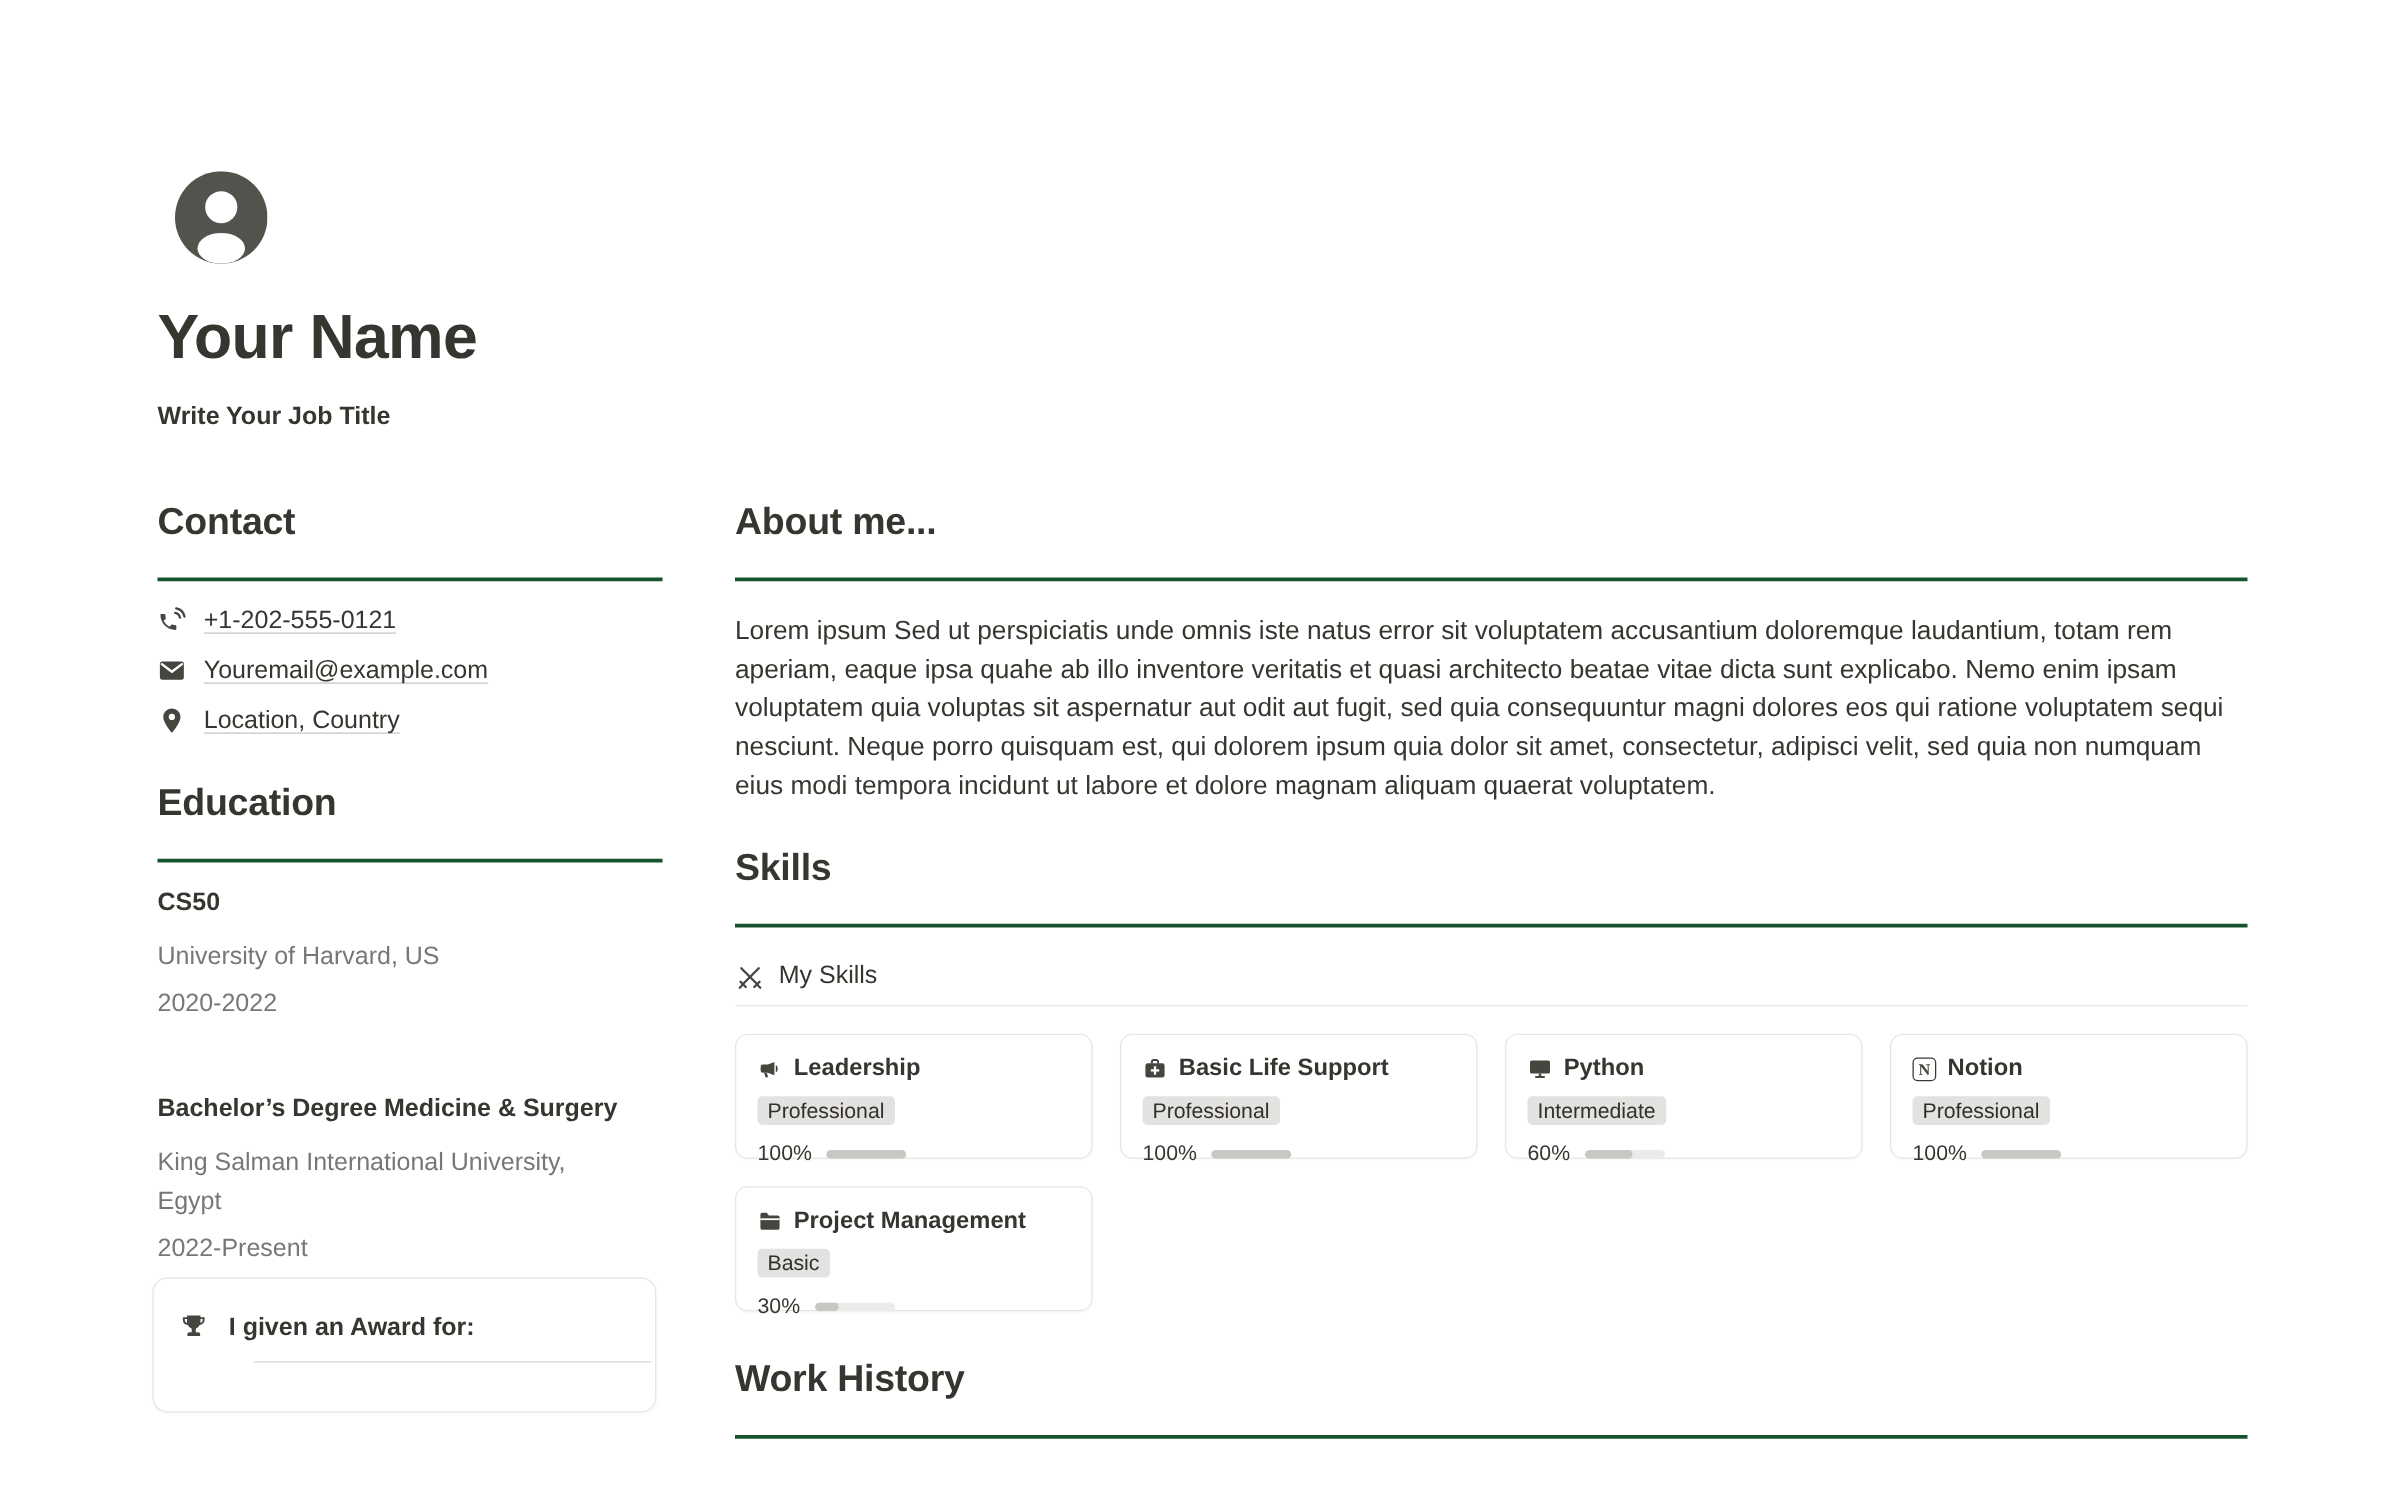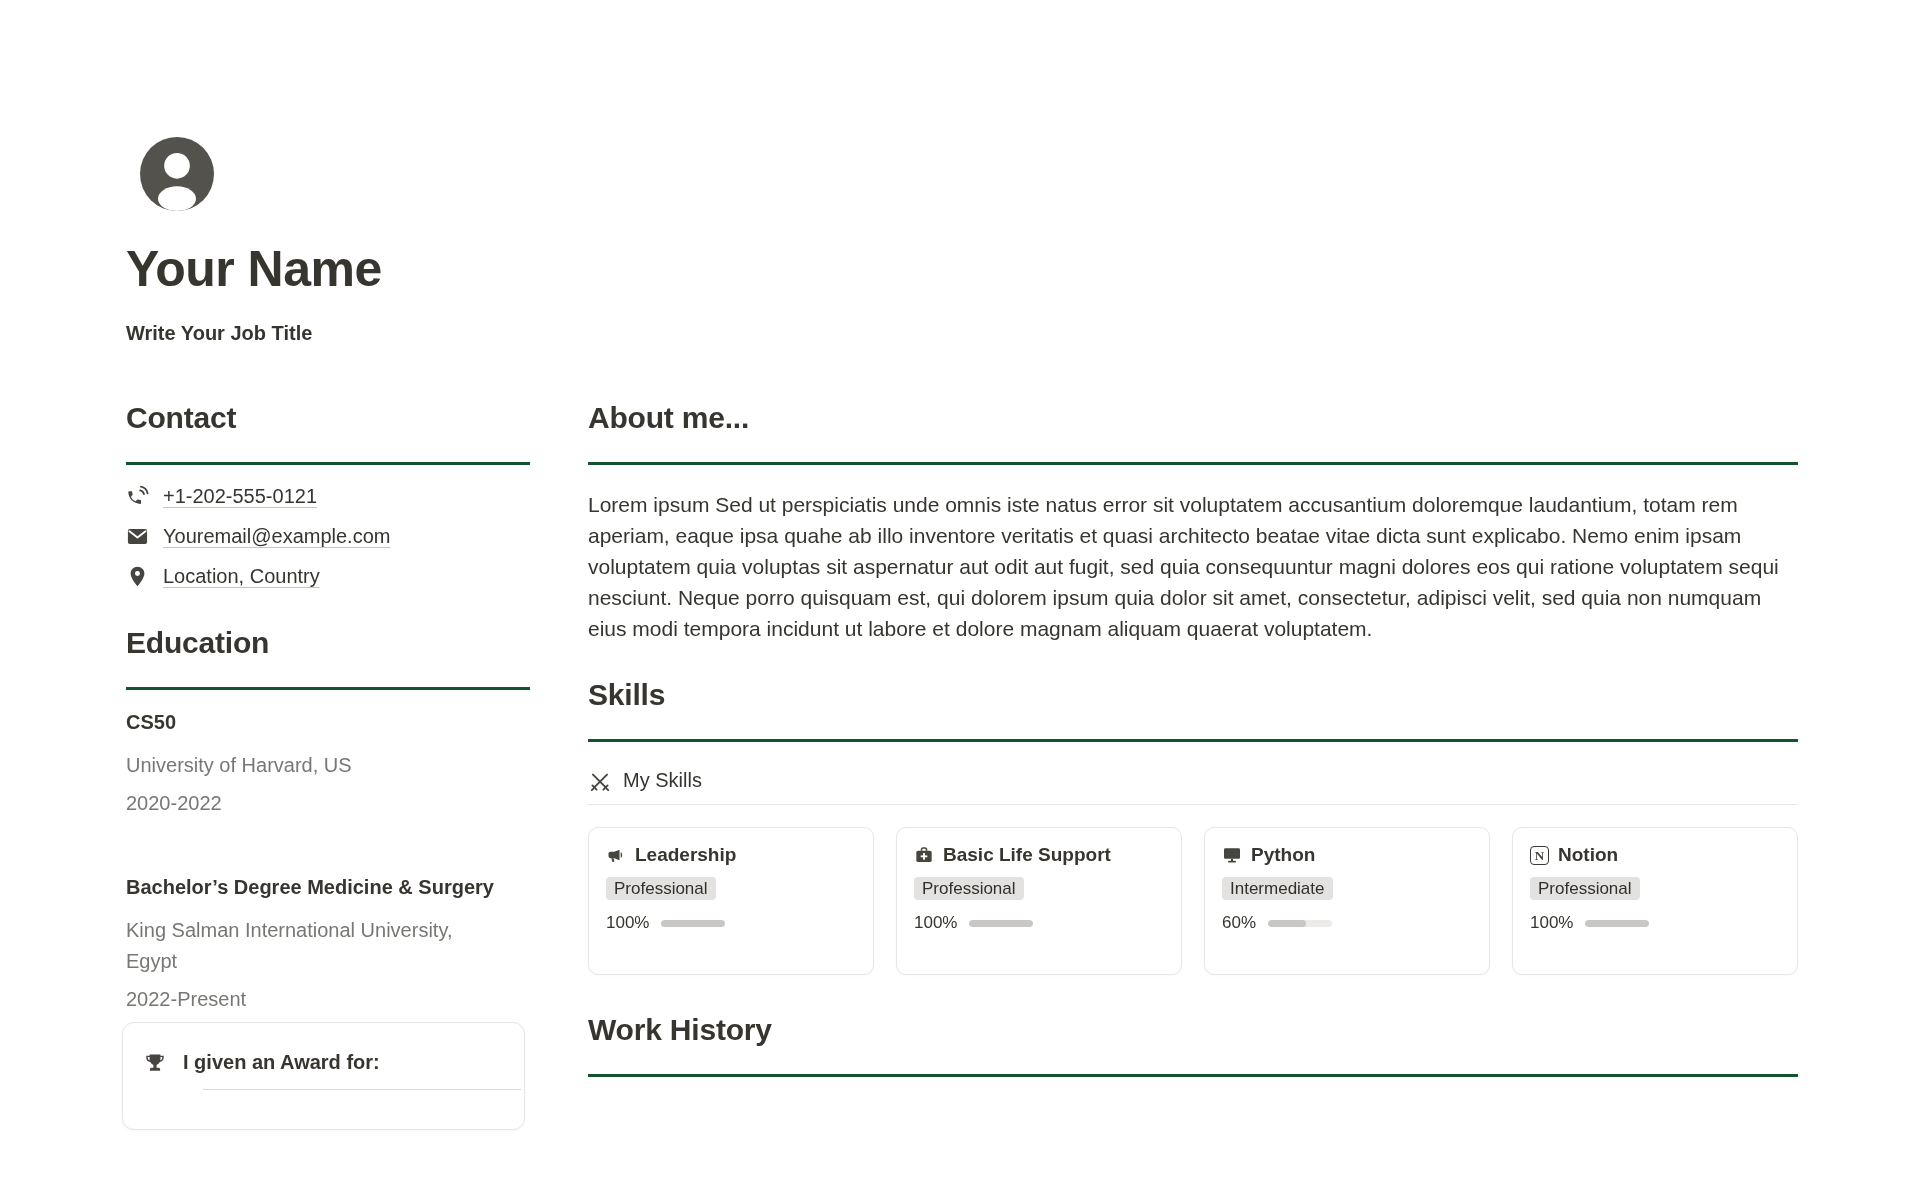--- a/index.html
+++ b/index.html
@@ -34,34 +34,34 @@
          text-decoration:underline;text-decoration-color:#c6c5c1;text-underline-offset:4px;text-decoration-thickness:1px}
 
   .edu-title{margin:19px 0 0;font-size:20px;line-height:27px;font-weight:700}
   .edu-title.gap2{margin-top:58px}
   .edu-school{margin:14px 0 0;font-size:20px;line-height:31px;color:#787774;max-width:378px}
   .edu-years{margin:9px 0 0;font-size:20px;line-height:26px;color:#787774}
 
   .award-card{margin:10px 0 0 -4px;width:403px;height:108px;box-sizing:border-box;
               border:1px solid #e6e5e2;border-radius:12px;background:#fff;
               box-shadow:0 1px 3px rgba(0,0,0,.04);padding:26px 0 0 20px;cursor:pointer}
-  .award-row{display:flex;align-items:center;gap:16px}
+  .award-row{display:flex;gap:16px}
   .award-row svg{width:24px;height:24px;flex:none}
   .award-label{font-size:20px;line-height:27px;font-weight:700}
   .award-line{margin:13px 0 0 60px;width:318px;border-bottom:1px solid #d9d8d5}
 
   .about-text{margin:24px 0 0;font-size:21px;line-height:31px;color:#37352f}
 
   .skills-group{margin-top:25px;display:flex;align-items:flex-end;gap:11px;
                 padding-bottom:10px;border-bottom:1px solid #e8e7e4;cursor:pointer}
   .skills-group svg{width:24px;height:24px;flex:none}
   .skills-group-label{font-size:20px;line-height:27px}
 
   .cards{margin-top:22px;display:grid;grid-template-columns:repeat(4,1fr);gap:22px}
-  .card{height:148px;box-sizing:border-box;background:#fff;border:1px solid #e7e6e3;border-radius:10px;
+  .card{height:100px;box-sizing:border-box;background:#fff;border:1px solid #e7e6e3;border-radius:10px;
         padding:15px 17px;box-shadow:0 1px 2px rgba(15,15,15,.03);cursor:pointer}
   .card-title{display:flex;align-items:center;gap:9px;font-size:19px;line-height:24px;font-weight:700}
   .card-title svg{width:20px;height:20px;flex:none}
   .n-box{width:19px;height:19px;box-sizing:border-box;border:1.6px solid #3b3935;border-radius:4px;
          display:flex;align-items:center;justify-content:center;flex:none;
          font-family:"Liberation Serif","DejaVu Serif",serif;font-weight:700;font-size:13px;line-height:1}
   .tag{display:inline-block;margin-top:10px;background:#e3e2e0;color:#32302c;
        font-size:17px;line-height:23px;padding:0 8px;border-radius:4px}
   .prog{margin-top:12px;display:flex;align-items:center;gap:12px;font-size:17px;line-height:22px;color:#37352f}
   .bar{width:64px;height:7px;border-radius:4px;background:#ecebe9;overflow:hidden}
@@ -238,20 +238,36 @@
       </div>
       <span class="tag">Professional</span>
       <div class="prog">
         <span>100%</span>
         <div class="bar">
           <div class="fill" style="width: 100%;"></div>
         </div>
       </div>
     </div>
 
+    <div class="card">
+      <div class="card-title">
+        <svg class="icon" viewBox="0 0 24 24" fill="currentColor">
+          <path d="M2.8 5.6A1.7 1.7 0 0 1 4.5 3.9h4.3l2.1 2.6h8.6a1.7 1.7 0 0 1 1.7 1.7v10.2a1.7 1.7 0 0 1-1.7 1.7h-15a1.7 1.7 0 0 1-1.7-1.7V5.6z"></path>
+          <rect x="2.8" y="9.2" width="18.4" height="1.7" fill="#ffffff"></rect>
+        </svg>
+        <span>Project Management</span>
+      </div>
+      <span class="tag">Basic</span>
+      <div class="prog">
+        <span>30%</span>
+        <div class="bar">
+          <div class="fill" style="width: 30%;"></div>
+        </div>
+      </div>
+    </div>
 
   </div>
 
   <div class="sec-wrap mt-work">
     <h2 class="sec">Work History</h2>
   </div>
 
 </div>
 
 </body></html>

